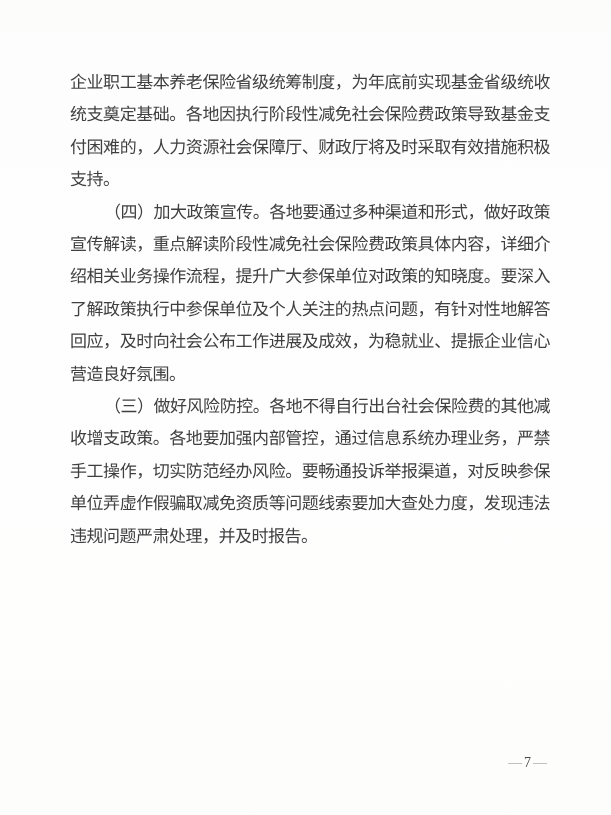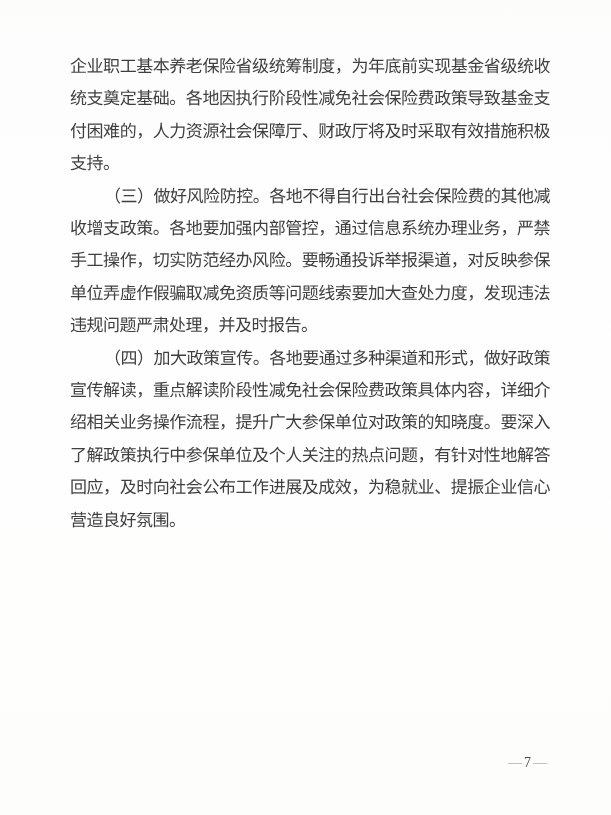--- a/index.html
+++ b/index.html
@@ -15,21 +15,21 @@
     font-family: "Liberation Serif", "DejaVu Serif", serif;
   }
   .page {
     position: absolute;
     inset: 0;
     background: linear-gradient(180deg, #fcfcfb 0%, #fdfdfd 6%, #fefefe 50%, #fdfdfc 100%);
   }
   .doc-body {
     position: absolute;
     left: 70px;
-    top: 51px;
+    top: 67px;
     width: 480px;
     color: #3f3f3f;
     font-size: 17px;
     line-height: 32.4px;
     letter-spacing: -0.5px;
     text-align: justify;
   }
   .doc-body p {
     margin: 0;
     padding: 0;
@@ -54,21 +54,21 @@
     padding: 0 1px;
   }
 </style>
 </head>
 <body>
 
 <div class="page">
 
   <div class="doc-body" id="doc-body">
       <p>企业职工基本养老保险省级统筹制度，为年底前实现基金省级统收统支奠定基础。各地因执行阶段性减免社会保险费政策导致基金支付困难的，人力资源社会保障厅、财政厅将及时采取有效措施积极支持。</p>
+      <p class="indent">（四）加大政策宣传。各地要通过多种渠道和形式，做好政策宣传解读，重点解读阶段性减免社会保险费政策具体内容，详细介绍相关业务操作流程，提升广大参保单位对政策的知晓度。要深入了解政策执行中参保单位及个人关注的热点问题，有针对性地解答回应，及时向社会公布工作进展及成效，为稳就业、提振企业信心营造良好氛围。</p>
       <p class="indent">（三）做好风险防控。各地不得自行出台社会保险费的其他减收增支政策。各地要加强内部管控，通过信息系统办理业务，严禁手工操作，切实防范经办风险。要畅通投诉举报渠道，对反映参保单位弄虚作假骗取减免资质等问题线索要加大查处力度，发现违法违规问题严肃处理，并及时报告。</p>
-      <p class="indent">（四）加大政策宣传。各地要通过多种渠道和形式，做好政策宣传解读，重点解读阶段性减免社会保险费政策具体内容，详细介绍相关业务操作流程，提升广大参保单位对政策的知晓度。要深入了解政策执行中参保单位及个人关注的热点问题，有针对性地解答回应，及时向社会公布工作进展及成效，为稳就业、提振企业信心营造良好氛围。</p>
     </div>
 
   <div class="footer">
     <span class="dash">—</span><span class="num">7</span><span class="dash">—</span>
   </div>
 
 </div>
 
 </body></html>

